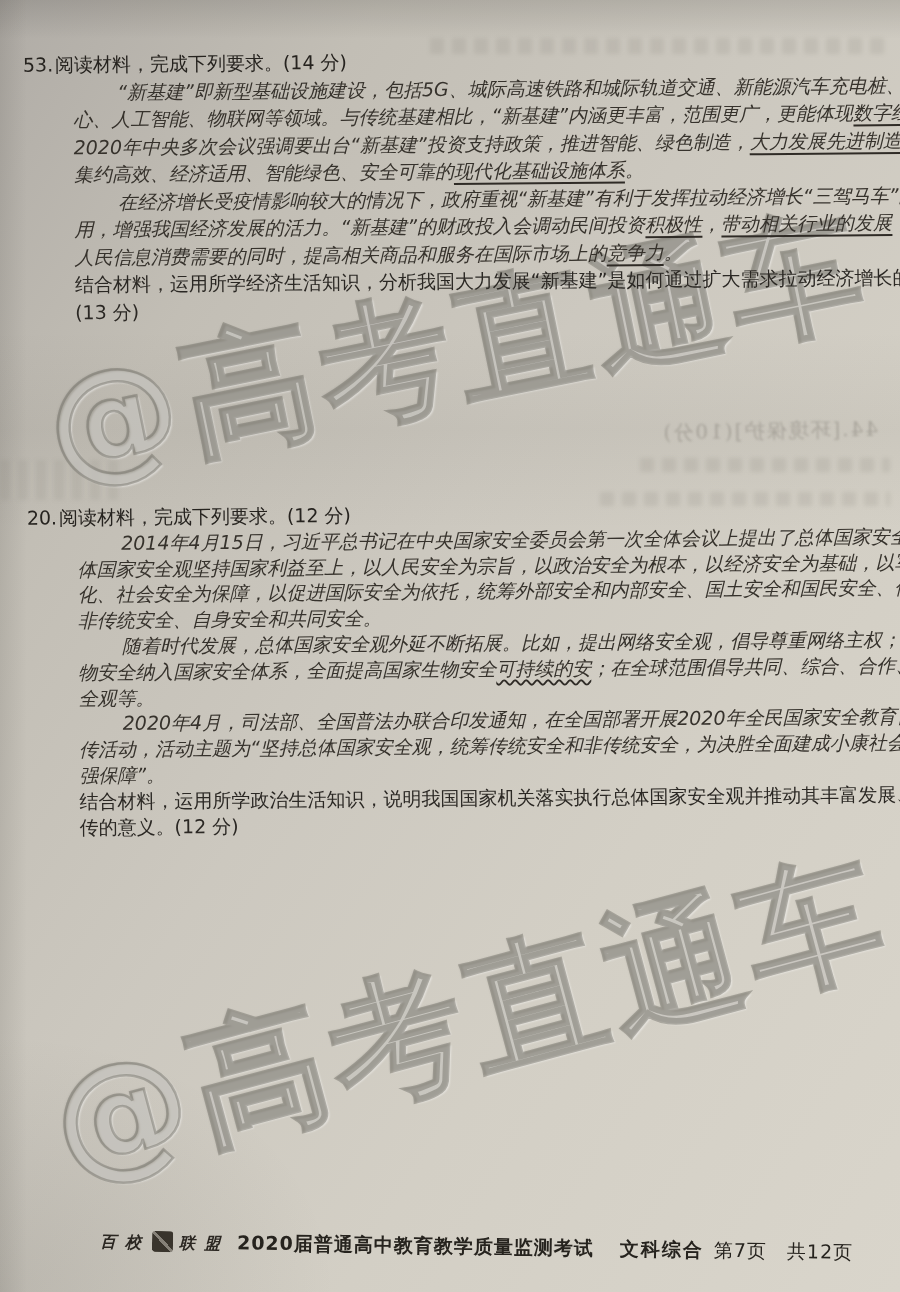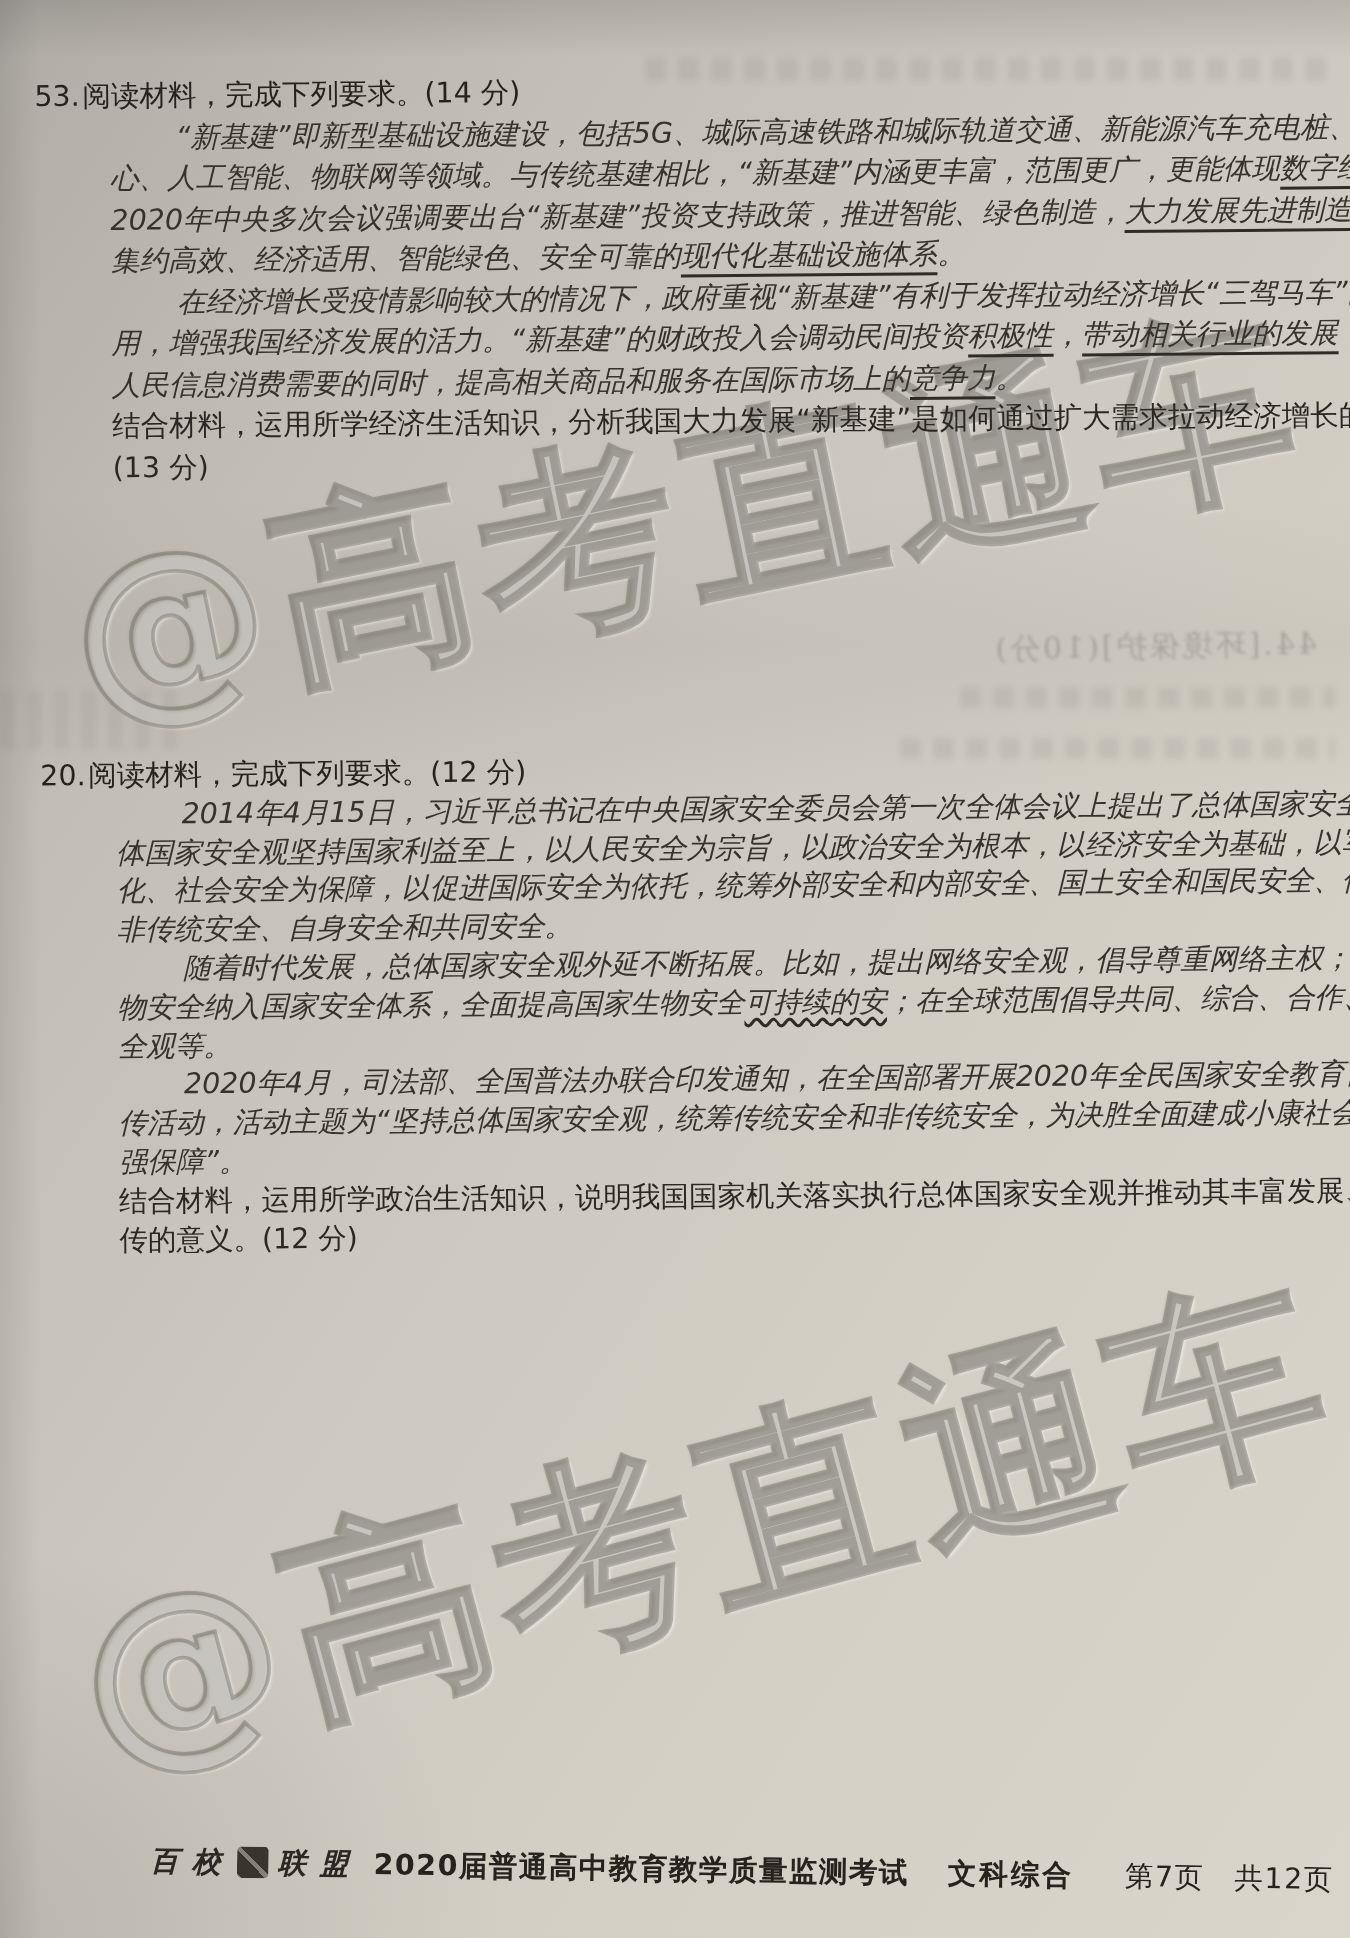--- a/index.html
+++ b/index.html
@@ -64,28 +64,28 @@
   .u-wavy{text-decoration-line:underline;text-decoration-style:wavy;
     text-decoration-color:#2f2b26;text-decoration-thickness:1.5px;text-underline-offset:4px;}
 
   
   .footer{
     position:absolute;left:100px;top:1234px;width:760px;
     transform:rotate(0.9deg);white-space:nowrap;
     color:#26231e;font-size:19px;
   }
   .brand{font-family:"DejaVu Serif","Liberation Serif",serif;font-style:italic;
-    font-weight:bold;letter-spacing:9px;font-size:19px;color:#2b2722;}
+    font-weight:bold;letter-spacing:9px;font-size:16px;color:#2b2722;}
   .seal{display:inline-block;width:21px;height:21px;vertical-align:-4px;margin:0 6px 0 2px;
     border-radius:3px;background:
       linear-gradient(45deg, rgba(210,205,195,0.55) 2px, rgba(0,0,0,0) 2px 45%, rgba(210,205,195,0.5) 45% 55%, rgba(0,0,0,0) 55%),
       #39342c;}
   .exam-title{font-weight:bold;margin-left:8px;letter-spacing:1px;}
   .subject{font-weight:bold;margin-left:26px;letter-spacing:2px;}
-  .pageno{margin-left:34px;letter-spacing:1px;}
+  .pageno{margin-left:10px;letter-spacing:1px;}
   .total{margin-left:20px;letter-spacing:1px;}
 </style>
 </head>
 <body>
 
 <div class="page">
   <div class="shade-mid"></div>
   <div class="shade-bl"></div>
 
   <div class="smudge smudge1"></div>

